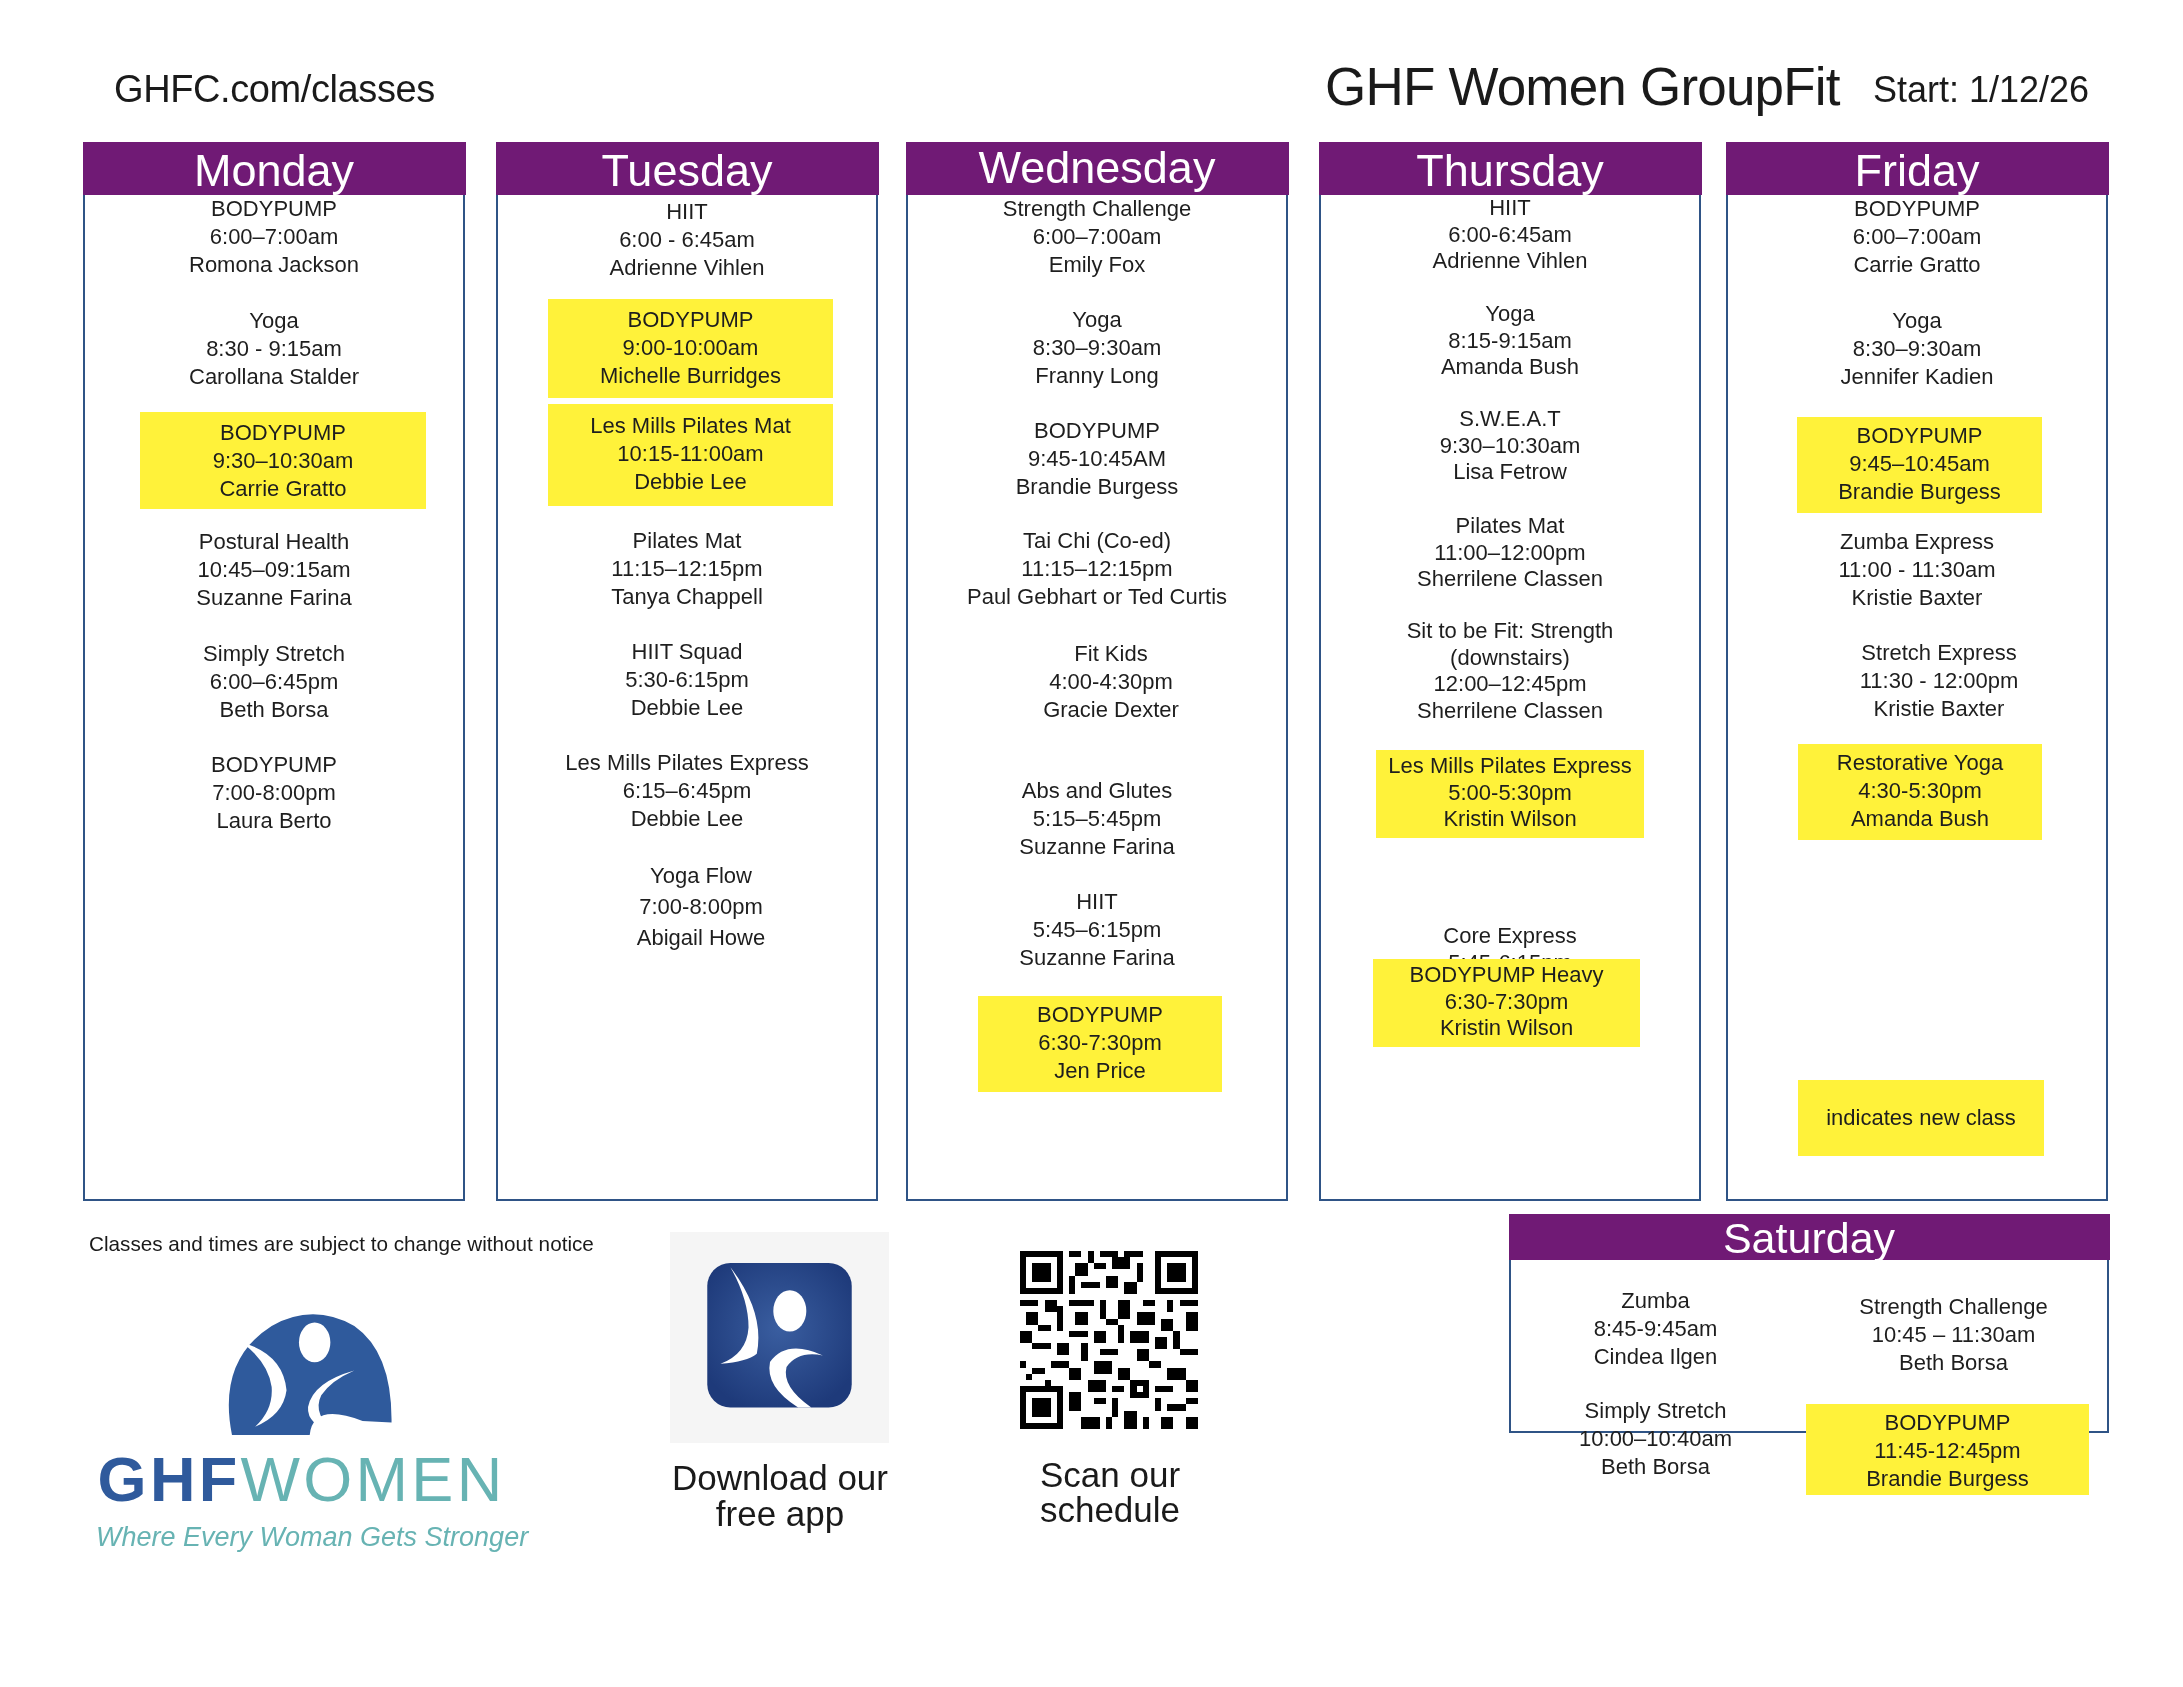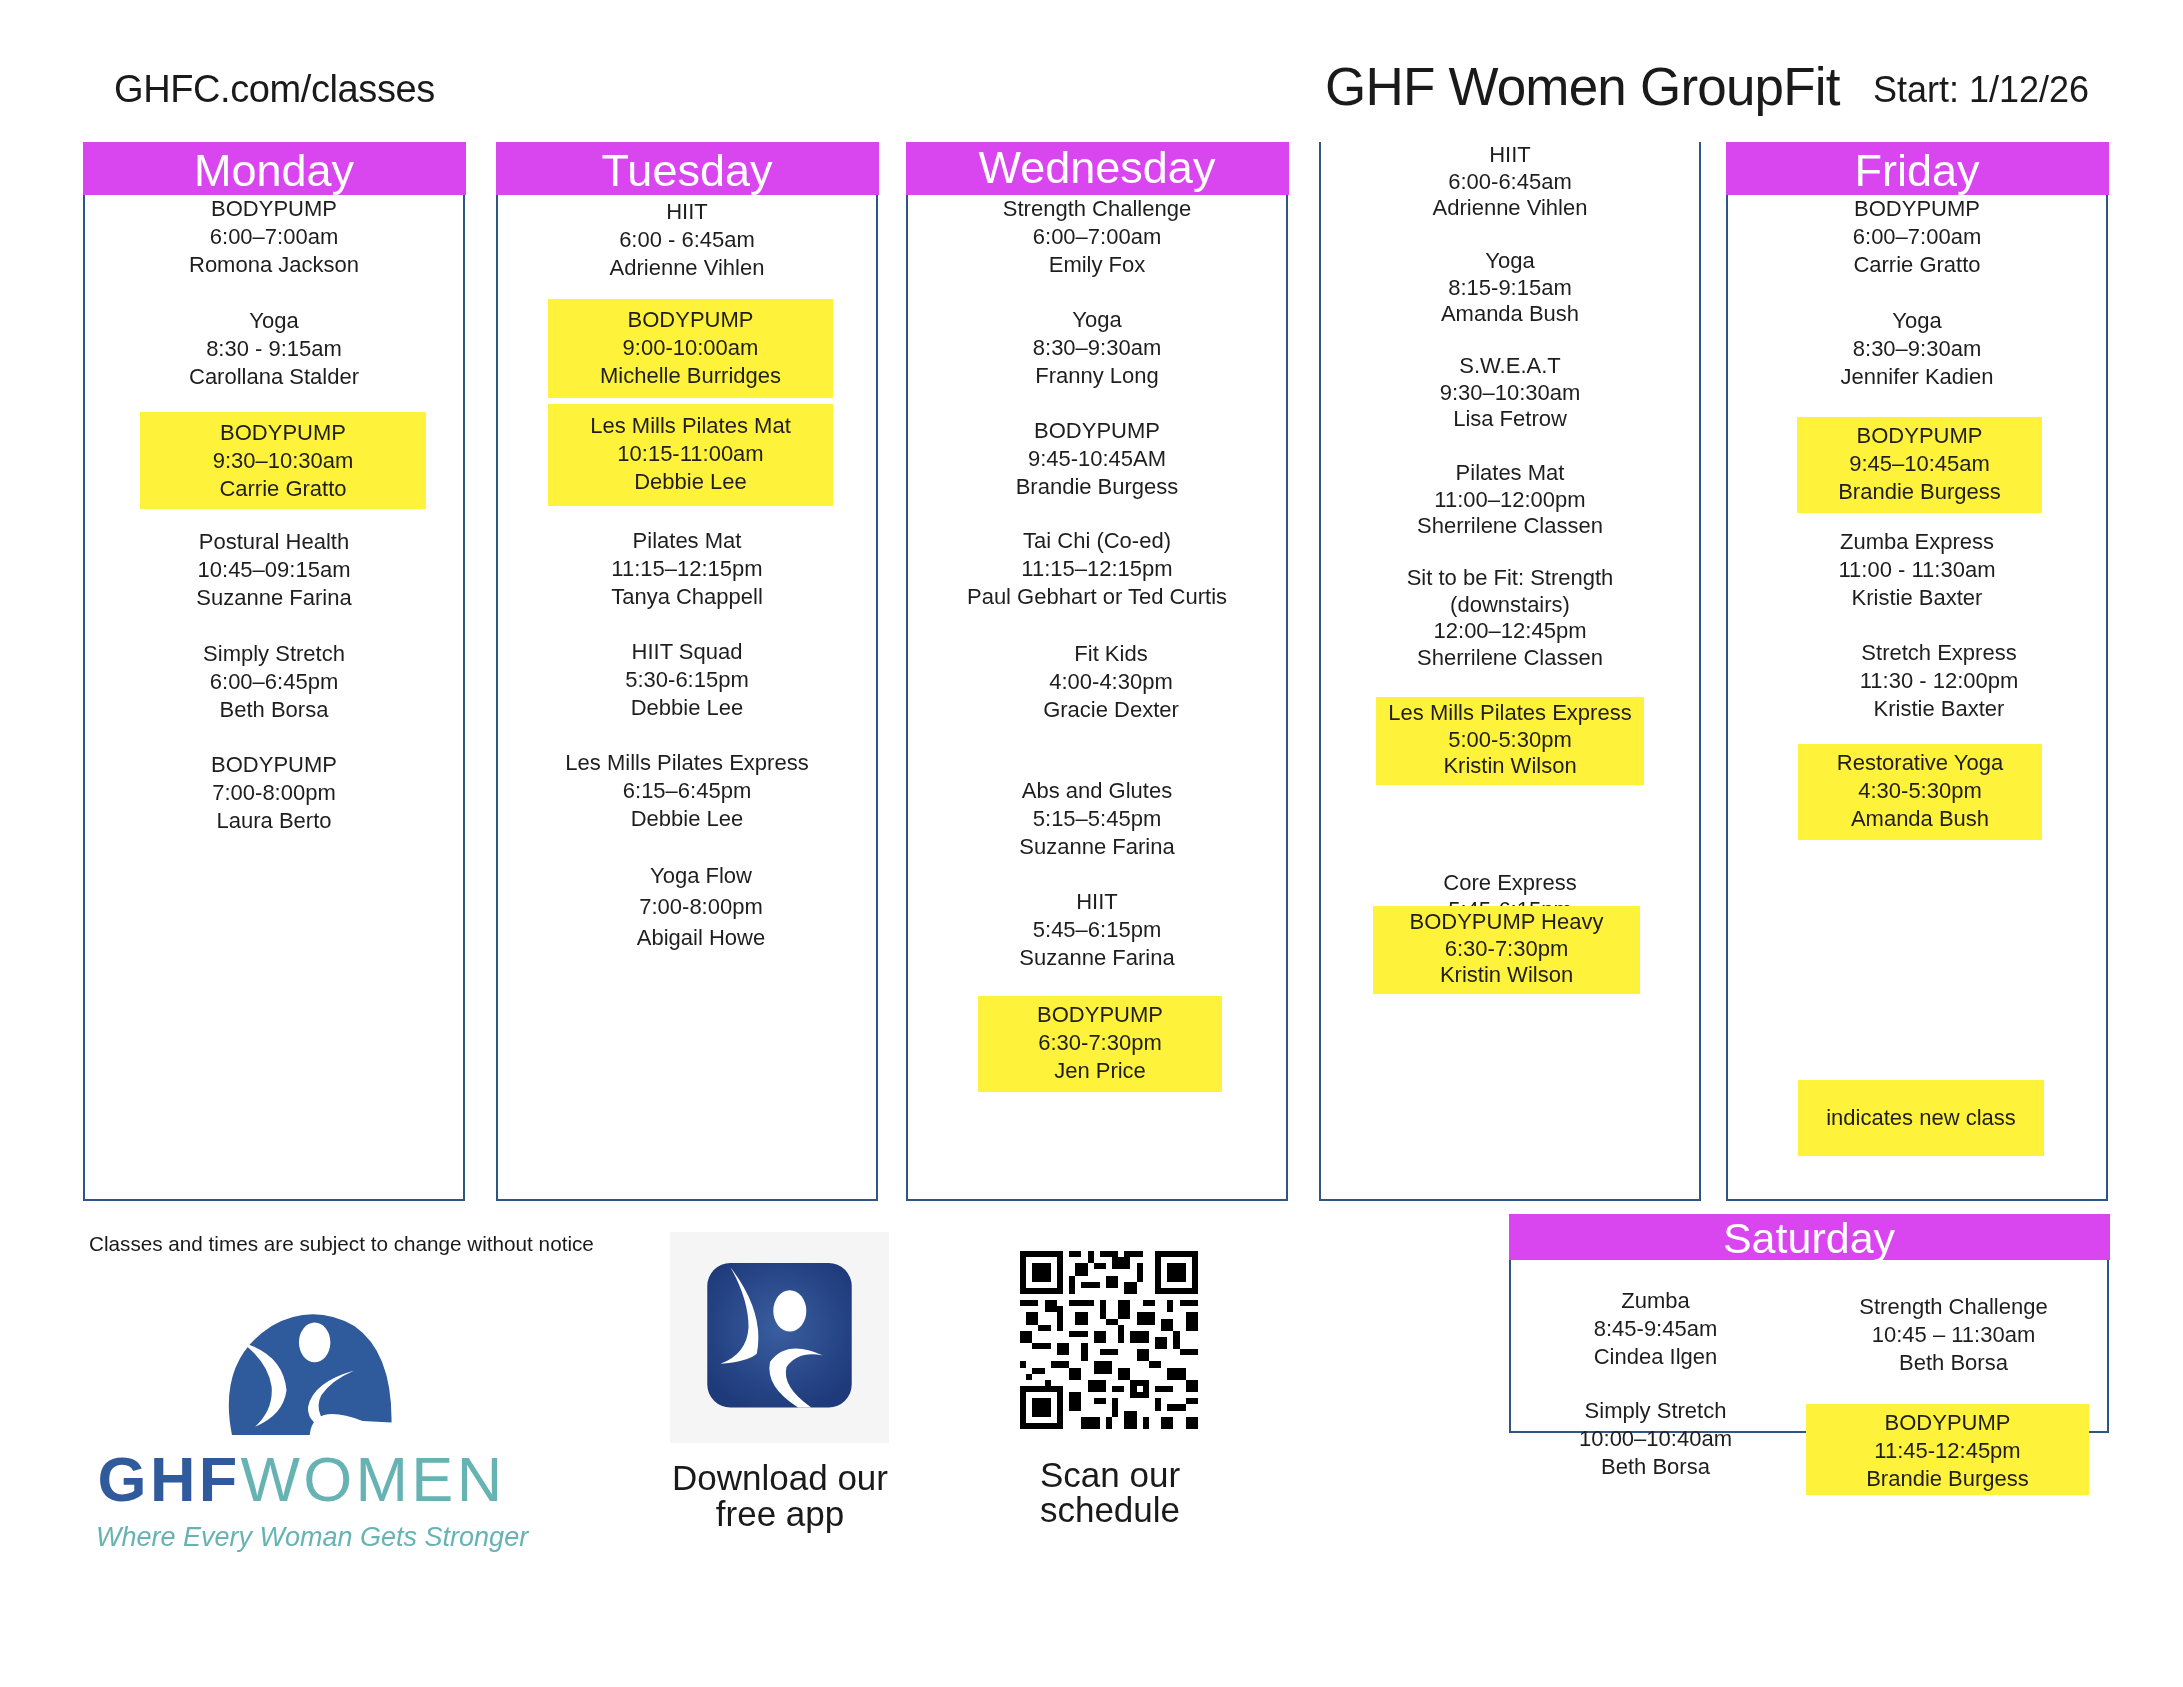--- a/index.html
+++ b/index.html
@@ -4,21 +4,21 @@
 <style>
   * { box-sizing: border-box; margin: 0; padding: 0; }
   html, body { width: 2183px; height: 1687px; background: #ffffff; overflow: hidden; }
   body { position: relative; font-family: "Liberation Sans", sans-serif; color: #1e1e1e; }
 
   .site-url { position: absolute; left: 114px; top: 68px; font-size: 38px; color: #1a1a1a; letter-spacing: -0.4px; }
   .page-title { position: absolute; left: 1325px; top: 56px; font-size: 53px; color: #1a1a1a; letter-spacing: -0.8px; }
   .start-date { position: absolute; left: 1873px; top: 69px; font-size: 36px; color: #1a1a1a; }
 
   .day-col { position: absolute; top: 142px; height: 1059px; border: 2.5px solid #2f5486; border-top: none; background: #fff; }
-  .day-header { height: 53px; background: #d946ef; color: #fff; text-align: center; font-size: 45px; line-height: 58px; margin: 0 -2.5px; overflow: hidden; }
+  .day-header { height: 53px; background: #701a75; color: #fff; text-align: center; font-size: 45px; line-height: 58px; margin: 0 -2.5px; overflow: hidden; }
   .day-body { position: relative; width: 100%; height: calc(100% - 53px); }
 
   .cls { position: absolute; left: 0; right: 0; text-align: center; font-size: 22px; line-height: 28px; color: #1e1e1e; }
   .cls.new { background: #fff23a; }
   .cls span { display: block; }
 
   .legend-box { position: absolute; background: #fff23a; text-align: center; font-size: 22px; display: flex; align-items: center; justify-content: center; }
 
   .sat { position: absolute; left: 1509px; top: 1214px; width: 600px; height: 219px; border: 2.5px solid #2f5486; border-top: none; }
   .sat .day-header { height: 46px; line-height: 48px; font-size: 43px; }
@@ -161,20 +161,21 @@
       </div>
     <div class="cls new" style="top:801px; left:70px; right:64px; padding:5px 0 6.6px;">
         <span>BODYPUMP</span>
         <span>6:30-7:30pm</span>
         <span>Jen Price</span>
       </div>
   </div>
 </div>
 
 <div class="day-col" style="left:1319px; width:382px;">
+  <div class="day-header">Thursday</div>
   <div class="day-body">
     <div class="cls" style="top:0px; line-height:26.5px;">
         <span>HIIT</span>
         <span>6:00-6:45am</span>
         <span>Adrienne Vihlen</span>
       </div>
     <div class="cls" style="top:106px; line-height:26.5px;">
         <span>Yoga</span>
         <span>8:15-9:15am</span>
         <span>Amanda Bush</span>

